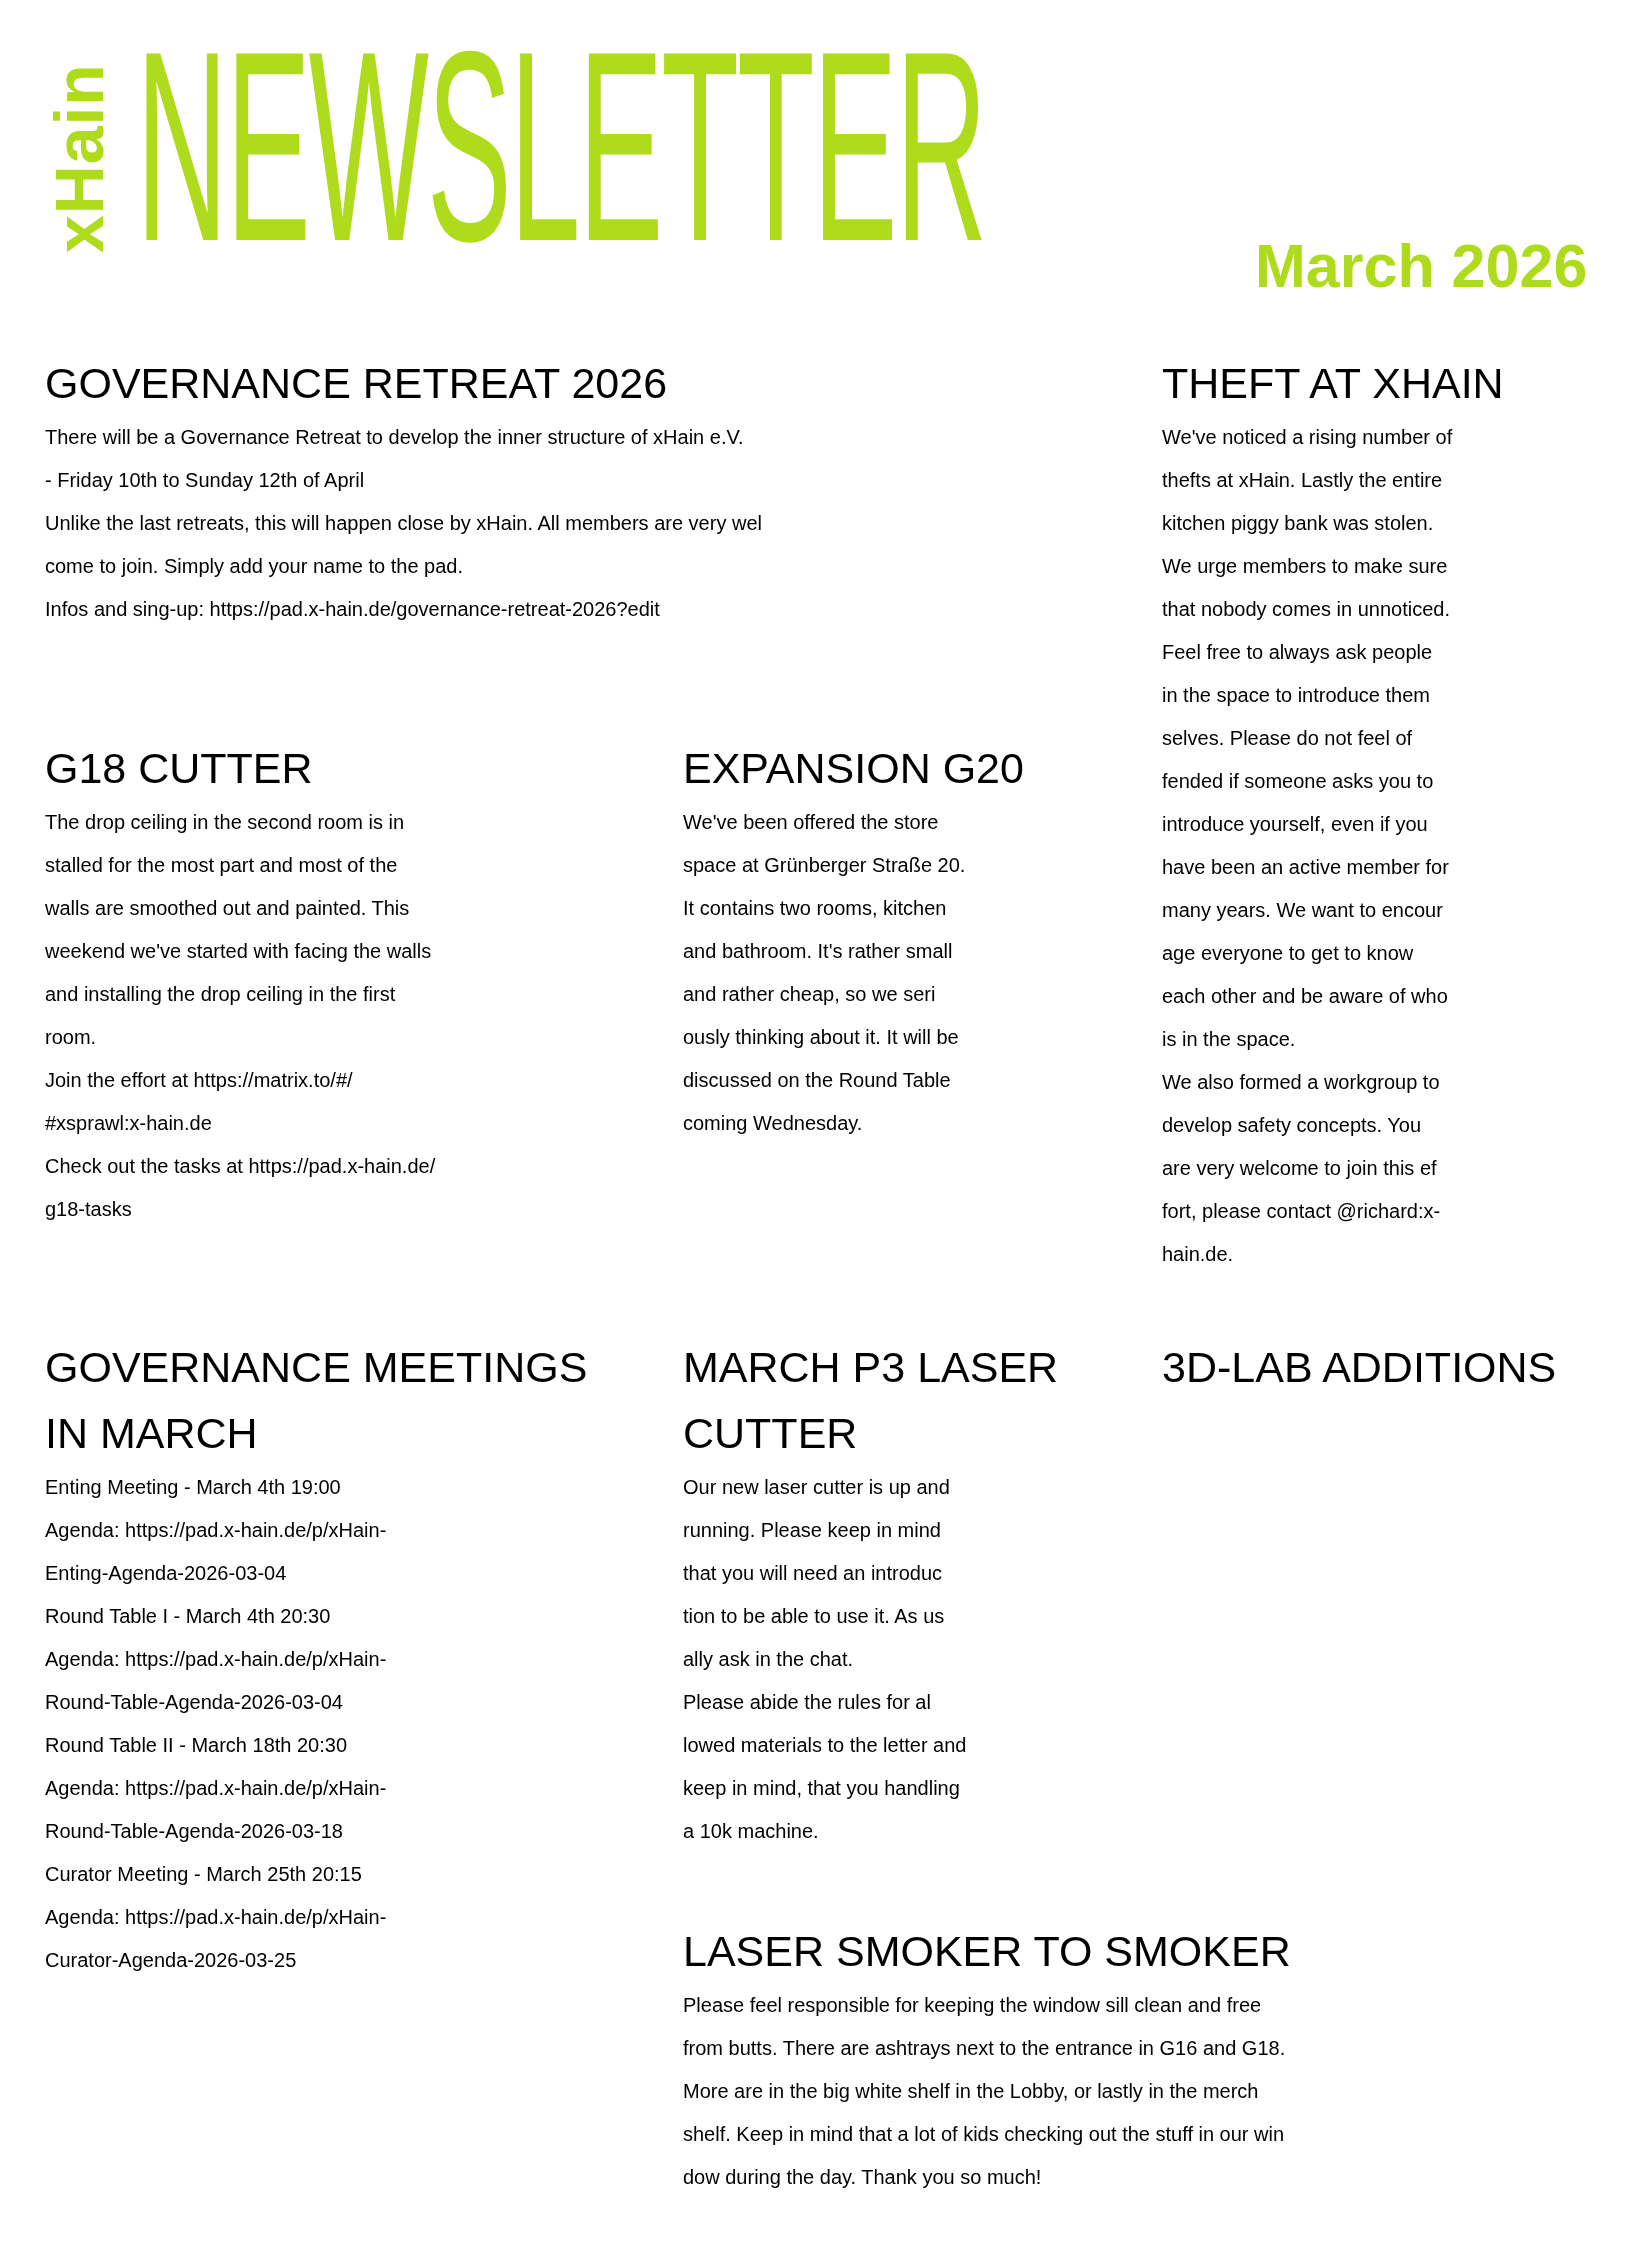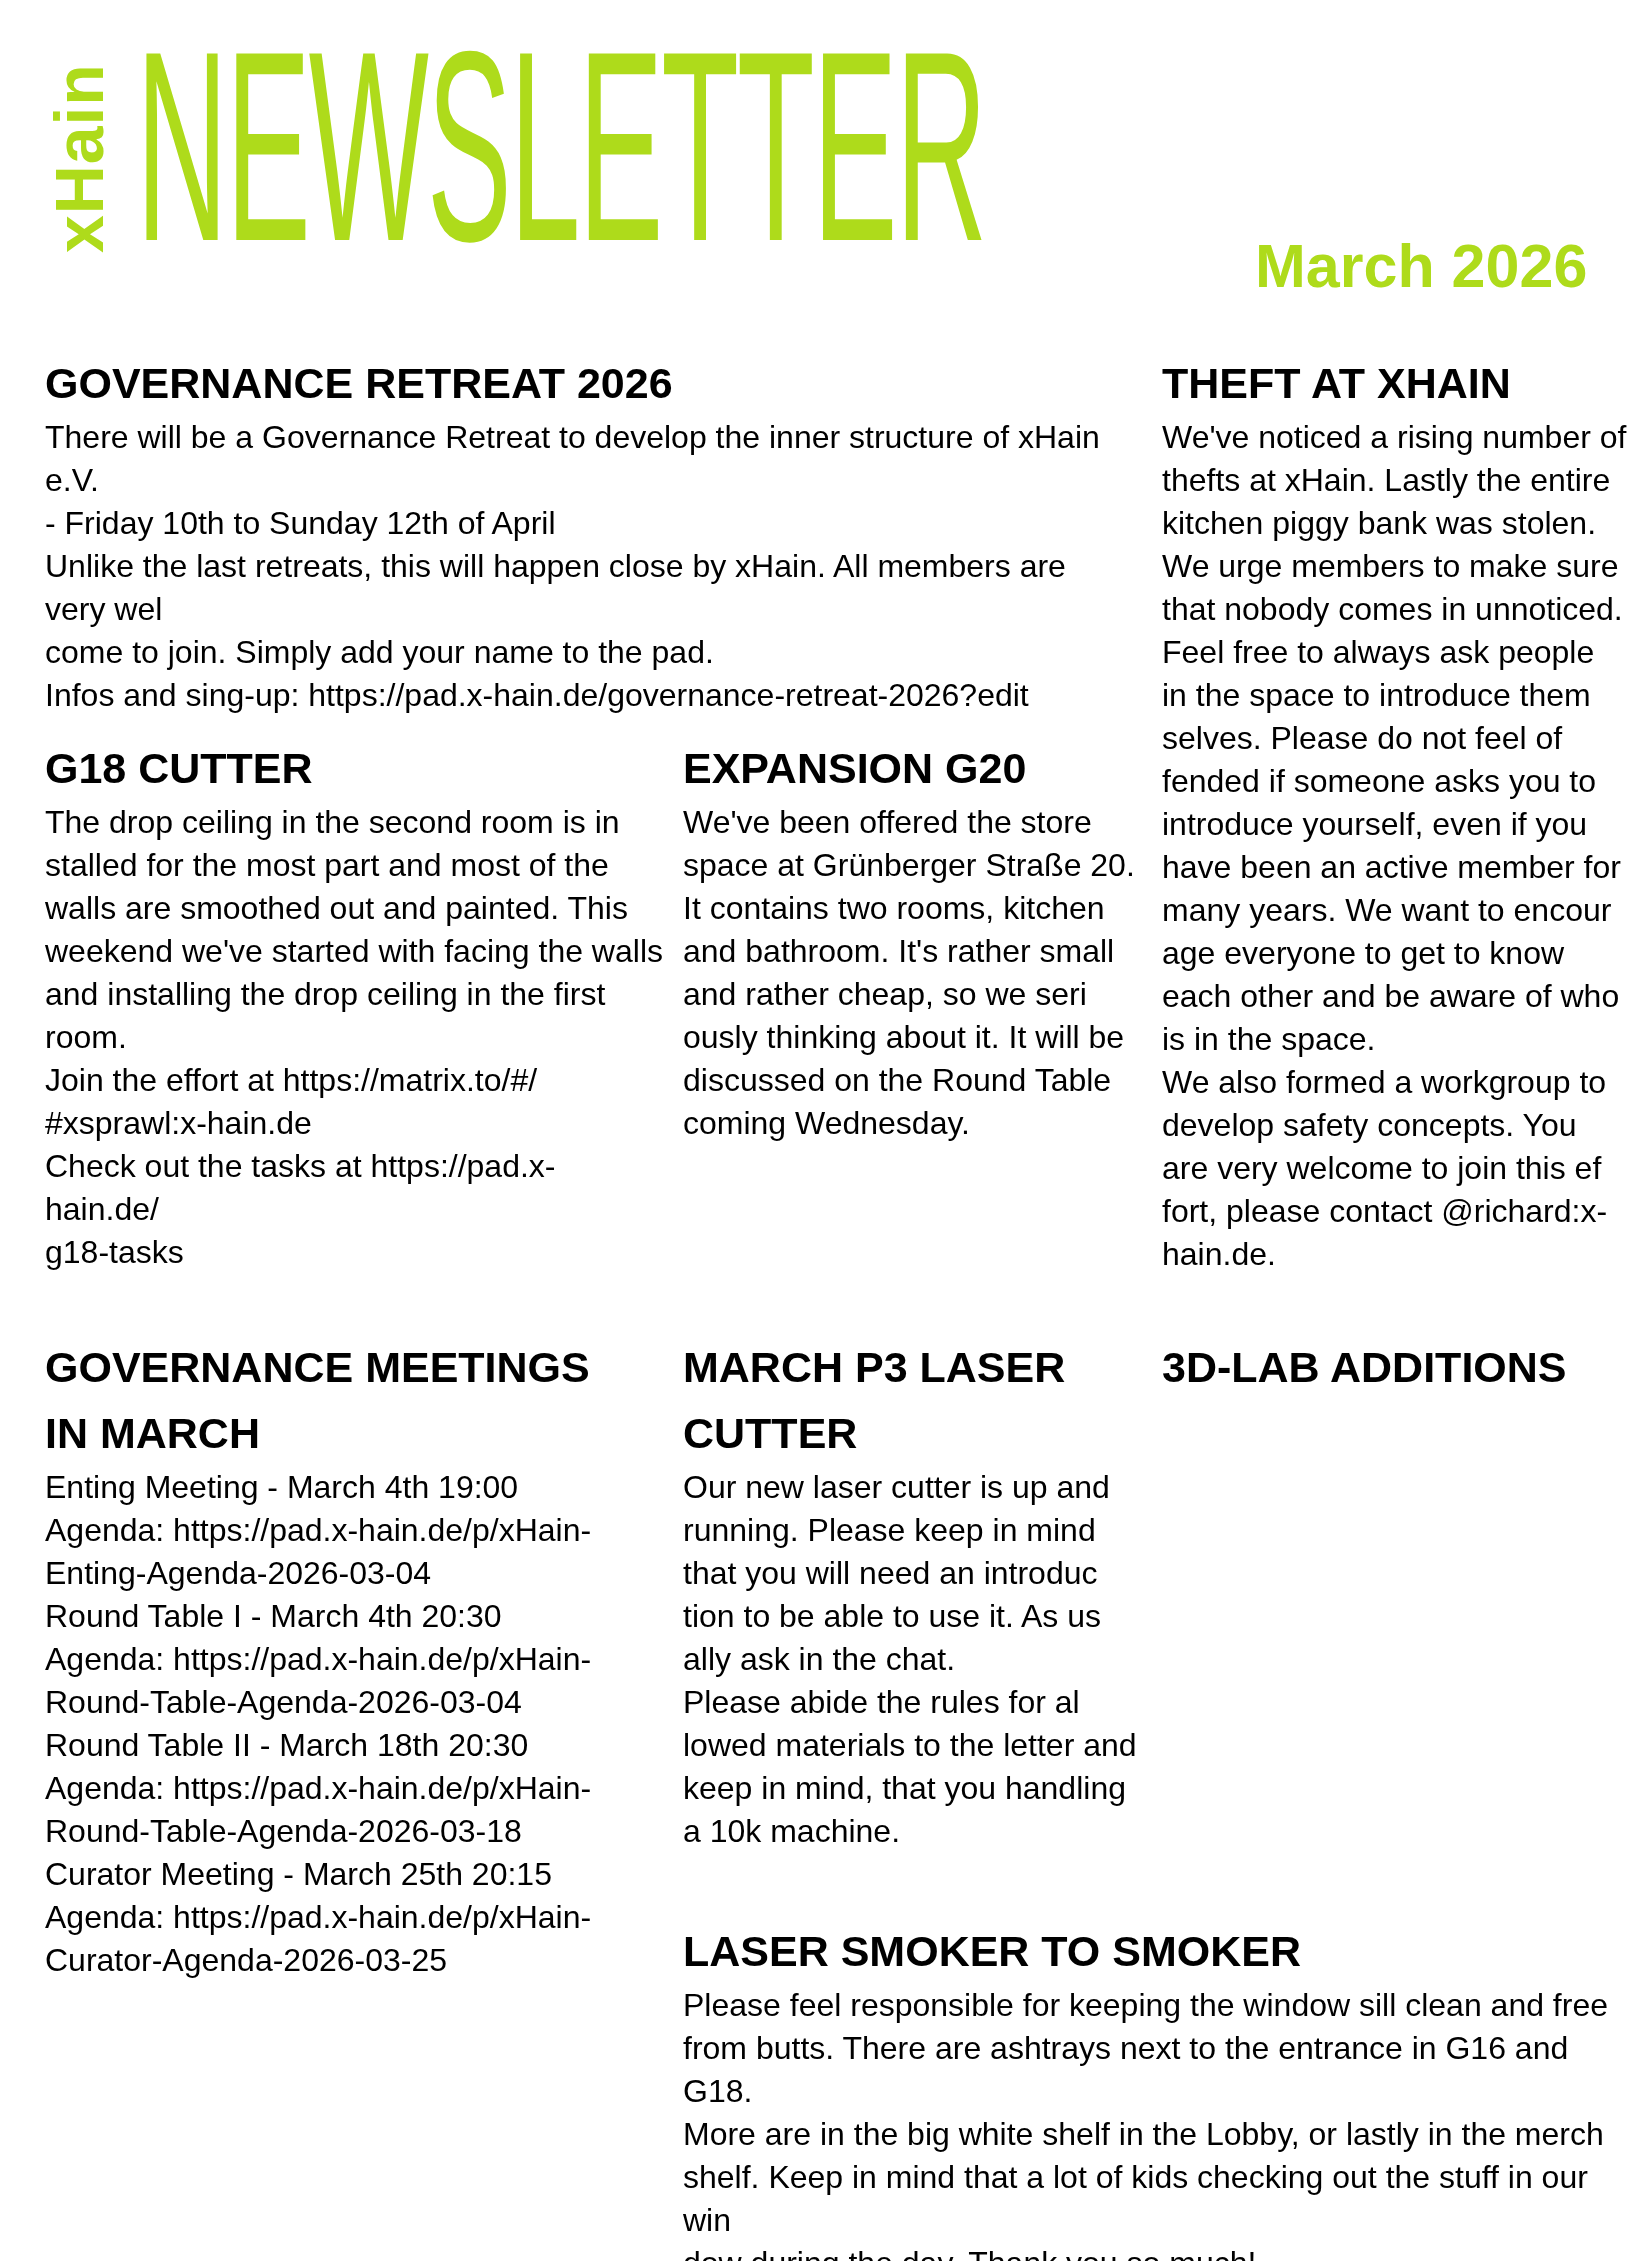--- a/index.html
+++ b/index.html
@@ -2,22 +2,22 @@
 <html style="font-size:7.2px"><head>
 <meta charset="utf-8">
 <style>
   html, body { margin: 0; padding: 0; background: #ffffff; }
   body { width: 1628px; height: 2261px; position: relative; overflow: hidden; font-family: "Liberation Sans", "DejaVu Sans", sans-serif; color: #000; }
   .masthead { position: absolute; left: 0; top: 0; width: 1628px; height: 317px; }
   .xhain-vert { position: absolute; left: 45px; top: 253px; transform-origin: 0 0; transform: rotate(-90deg); color: #AEDB1B; font-weight: 700; font-size: 68px; line-height: 68px; white-space: nowrap; letter-spacing: 0.9px; }
   .newsletter-word { position: absolute; left: 136px; top: 38px; color: #AEDB1B; font-weight: 400; font-size: 271px; line-height: 217px; height: 217px; white-space: nowrap; letter-spacing: -4.5px; transform-origin: 0 0; transform: scaleX(0.47) scaleY(1.0); font-family: "Liberation Sans Narrow", "Liberation Sans", sans-serif; }
   .issue-date { position: absolute; left: 1255px; top: 237px; color: #AEDB1B; font-weight: 700; font-size: 61px; line-height: 59px; white-space: nowrap; text-align: center; }
   .section { position: absolute; }
-  .section h2 { margin: 0; font-weight: 700; font-size: 43px; line-height: 66px; letter-spacing: 0px; text-transform: none; }
-  .section .body { margin: 0; font-size: 32px; line-height: 43px; white-space: pre-line; }
+  .section h2 { margin: 0; font-weight: 400; font-size: 43px; line-height: 66px; letter-spacing: 0px; text-transform: none; }
+  .section .body { margin: 0; font-size: 20px; line-height: 43px; white-space: pre-line; }
   #sec-gov-retreat { left: 45px; top: 350px; width: 1085px; }
   #sec-theft { left: 1162px; top: 350px; width: 466px; }
   #sec-g18 { left: 45px; top: 735px; width: 624px; }
   #sec-g20 { left: 683px; top: 735px; width: 461px; }
   #sec-meetings { left: 45px; top: 1334px; width: 624px; }
   #sec-laser { left: 683px; top: 1334px; width: 461px; }
   #sec-3dlab { left: 1162px; top: 1334px; width: 466px; }
   #sec-smoker { left: 683px; top: 1918px; width: 945px; }
   #sec-gov-retreat h2, #sec-theft h2, #sec-g18 h2, #sec-g20 h2, #sec-3dlab h2, #sec-smoker h2 { margin-bottom: 0; }
 </style>

